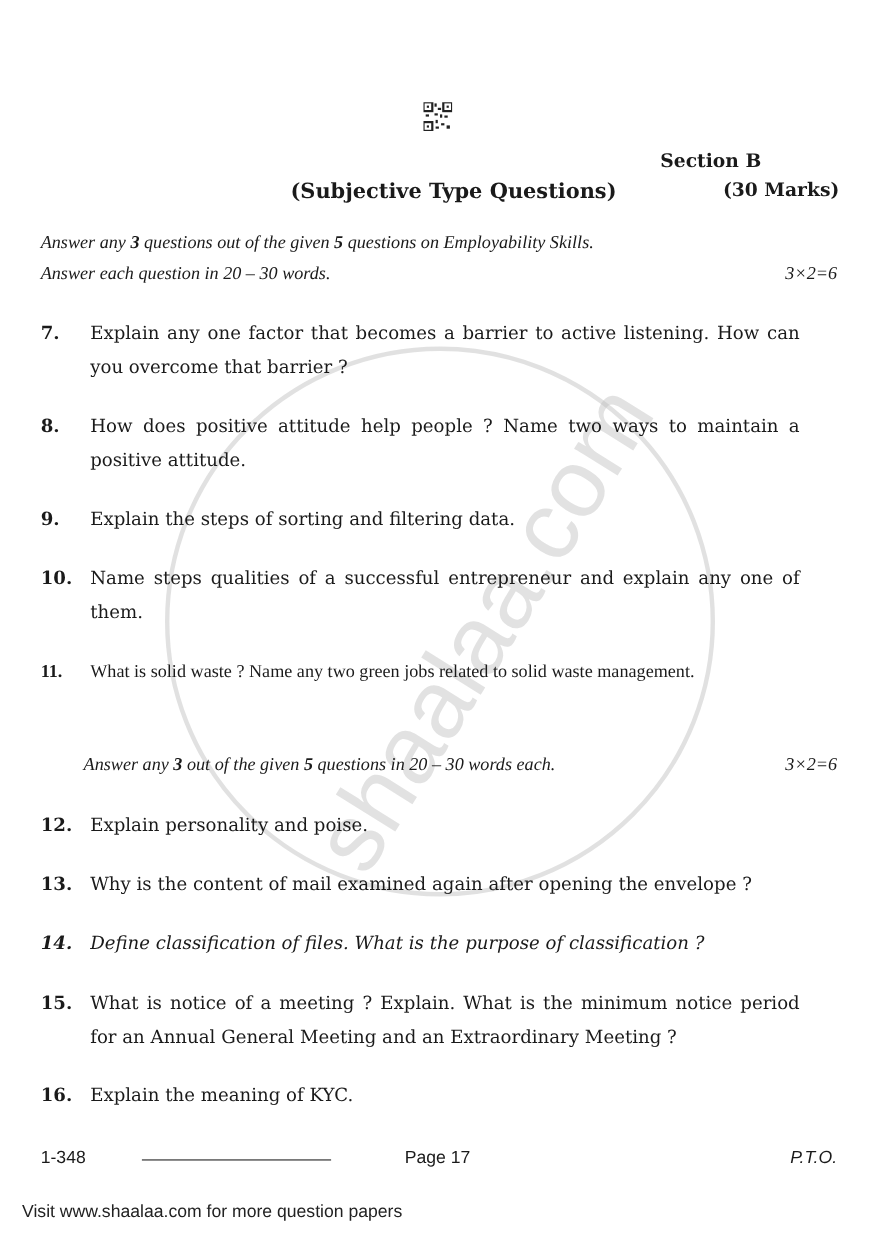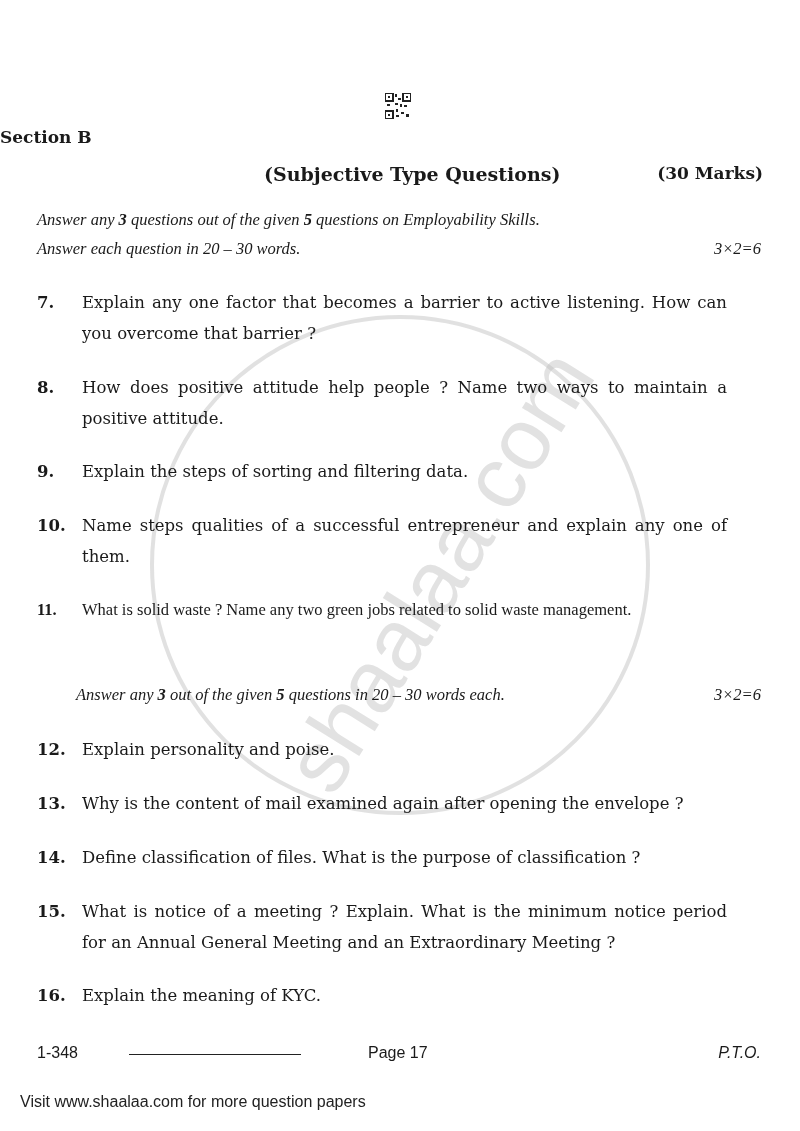--- a/index.html
+++ b/index.html
@@ -1,21 +1,21 @@
 <!DOCTYPE html>
 <html><head>
 <meta charset="utf-8">
 <style>
   html, body { margin: 0; padding: 0; }
   body {
     width: 800px; height: 1131px; background: #ffffff; position: relative; overflow: hidden;
     font-family: "DejaVu Serif", "Liberation Serif", serif; color: #1a1a1a;
   }
   .qr { position: absolute; left: 385px; top: 93px; width: 26px; height: 26px; }
-  .section-title { position: absolute; left: 0; width: 692px; top: 127px; text-align: left; font-weight: bold; font-size: 17px; }
+  .section-title { position: absolute; left: 0; width: 692px; top: 137px; text-align: right; font-weight: bold; font-size: 17px; }
   .subtitle { position: absolute; left: 264px; top: 163px; font-weight: bold; font-size: 19px; }
   .marks { position: absolute; right: 37px; top: 163px; font-weight: bold; font-size: 17px; }
   .instr { position: absolute; left: 37px; width: 724px; font-style: italic; font-size: 16.5px; line-height: 29px; font-family: Liberation Serif, serif; }
   .instr .score { position: absolute; right: 0; font-style: italic; }
   .q { position: absolute; left: 37px; width: 690px; font-size: 16.5px; line-height: 31px; }
   .q .num { position: absolute; left: 0; font-weight: bold; }
   .q .text { margin-left: 45px; display: block; text-align: justify; }
   .footer { position: absolute; top: 1044px; left: 37px; width: 724px; font-family: "Liberation Sans", sans-serif; font-size: 16px; }
   .footer .code { position: absolute; left: 0; }
   .footer .rule { position: absolute; left: 92px; top: 10px; width: 172px; border-top: 1.5px solid #222; }
@@ -91,21 +91,21 @@
 </div>
 
 <div class="q" style="top:734px;">
     <span class="num">12.</span>
     <span class="text">Explain personality and poise.</span>
   </div>
 <div class="q" style="top:788px;">
     <span class="num">13.</span>
     <span class="text">Why is the content of mail examined again after opening the envelope ?</span>
   </div>
-<div class="q" style="top:842px;">
+<div class="q" style="top:842px;font-style:italic;">
     <span class="num">14.</span>
     <span class="text">Define classification of files. What is the purpose of classification ?</span>
   </div>
 <div class="q" style="top:896px;">
     <span class="num">15.</span>
     <span class="text">What is notice of a meeting ? Explain. What is the minimum notice period for an Annual General Meeting and an Extraordinary Meeting ?</span>
   </div>
 <div class="q" style="top:980px;">
     <span class="num">16.</span>
     <span class="text">Explain the meaning of KYC.</span>

